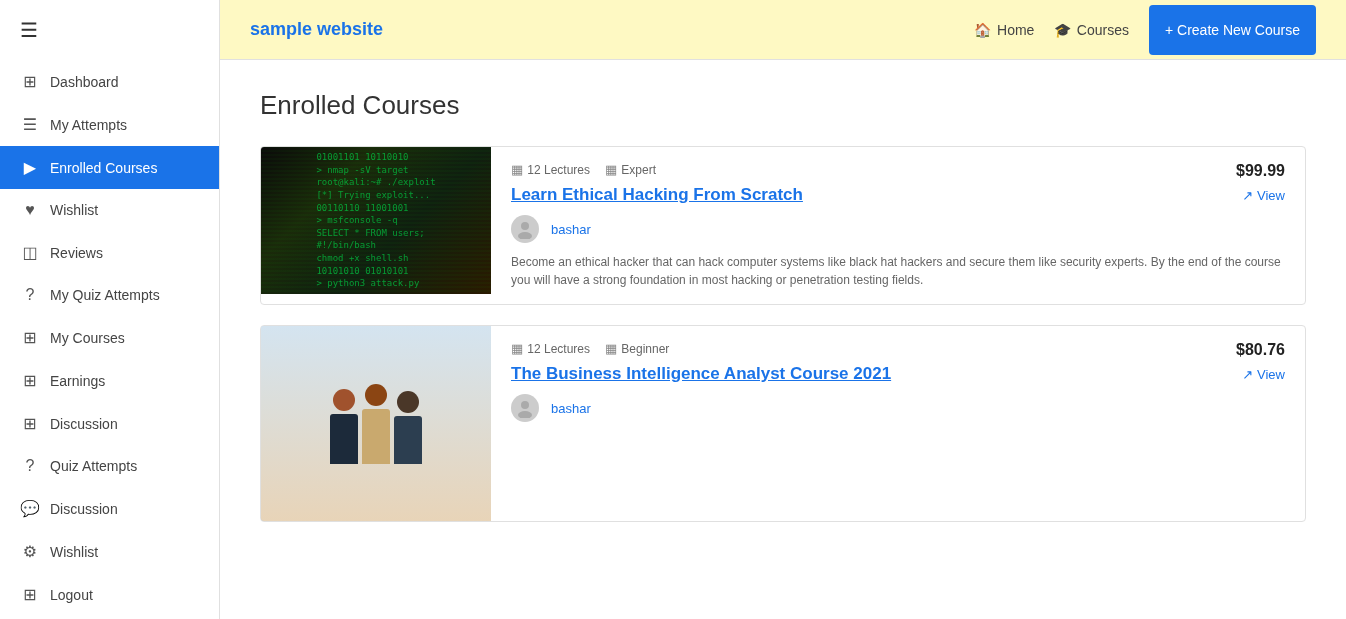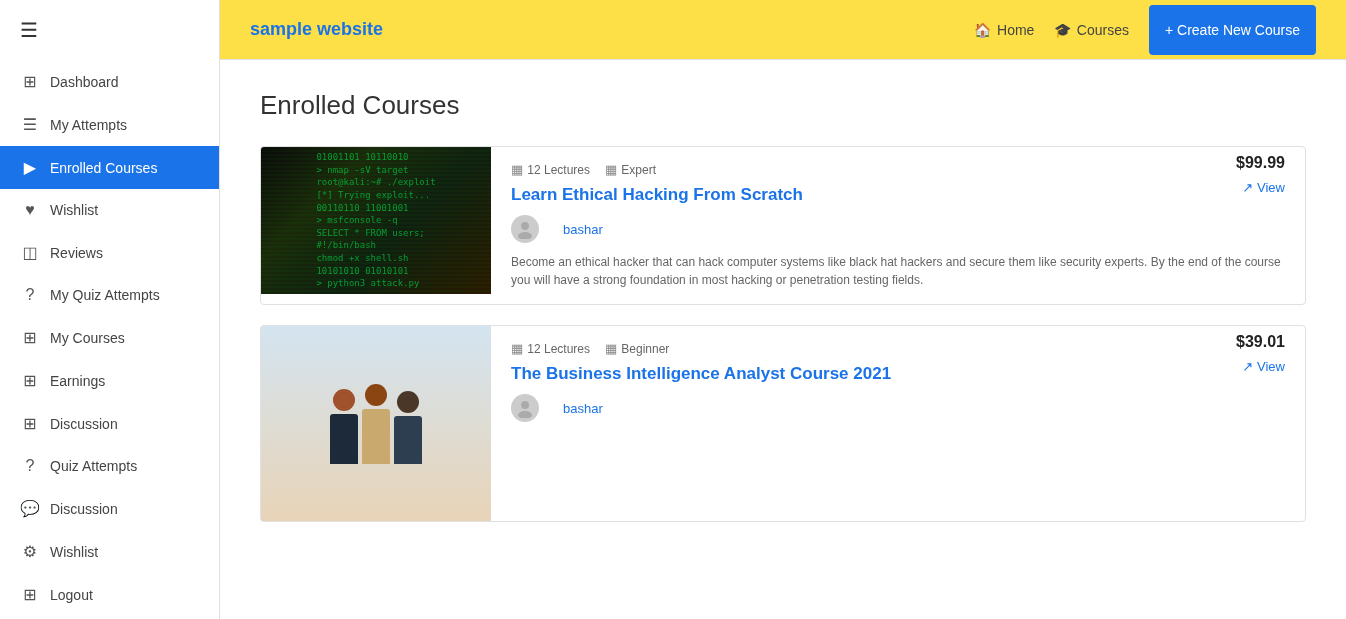--- a/index.html
+++ b/index.html
@@ -54,21 +54,21 @@
       overflow: hidden;
     }
 
     
     .topnav {
       display: flex;
       align-items: center;
       padding: 0 30px;
       height: 60px;
       border-bottom: 1px solid #e0e0e0;
-      background: #fde047;
+      background: #fef9c3;
     }
     .topnav-brand {
       color: #1a73e8;
       font-size: 18px;
       font-weight: bold;
       flex: 1;
     }
     .topnav-links {
       display: flex;
       align-items: center;
@@ -217,25 +217,26 @@
       font-size: 12px;
       color: #666;
     }
     .meta-icon { font-size: 13px; color: #888; }
     .course-title {
       font-size: 17px;
       color: #1a73e8;
       font-weight: bold;
       margin-bottom: 10px;
       cursor: pointer;
+      text-decoration: underline;
     }
     .course-author {
       display: flex;
       align-items: center;
-      gap: 24px;
+      gap: 12px;
       margin-bottom: 10px;
     }
     .author-avatar {
       width: 28px;
       height: 28px;
       border-radius: 50%;
       background: #ccc;
       display: flex;
       align-items: center;
       justify-content: center;
@@ -247,21 +248,21 @@
       font-size: 13px;
       cursor: pointer;
     }
     .course-description {
       font-size: 12px;
       color: #666;
       line-height: 1.5;
     }
     .course-price-view {
       position: absolute;
-      top: 7px;
+      top: 15px;
       right: 20px;
       display: flex;
       flex-direction: column;
       align-items: flex-end;
       gap: 8px;
     }
     .course-price {
       font-size: 16px;
       font-weight: bold;
       color: #222;
@@ -440,21 +441,21 @@
         <div class="course-author">
           <div class="author-avatar">
             <svg width="20" height="20" viewBox="0 0 20 20">
                 <circle cx="10" cy="7" r="4" fill="#aaa"></circle>
                 <ellipse cx="10" cy="17" rx="7" ry="4" fill="#aaa"></ellipse>
               </svg>
           </div>
           <span class="author-name">bashar</span>
         </div>
         <div class="course-price-view">
-          <span class="course-price">$39.01</span>
+          <span class="course-price">$80.76</span>
           <a class="course-view-btn">
             <span>↗</span>
             <span>View</span>
           </a>
         </div>
       </div>
     </div>
 
   </div>
 </div>

